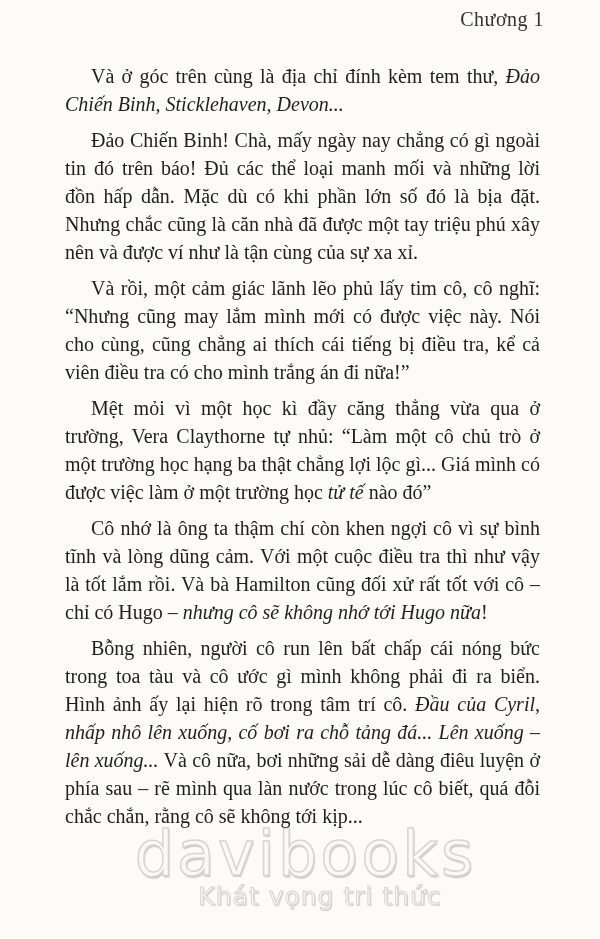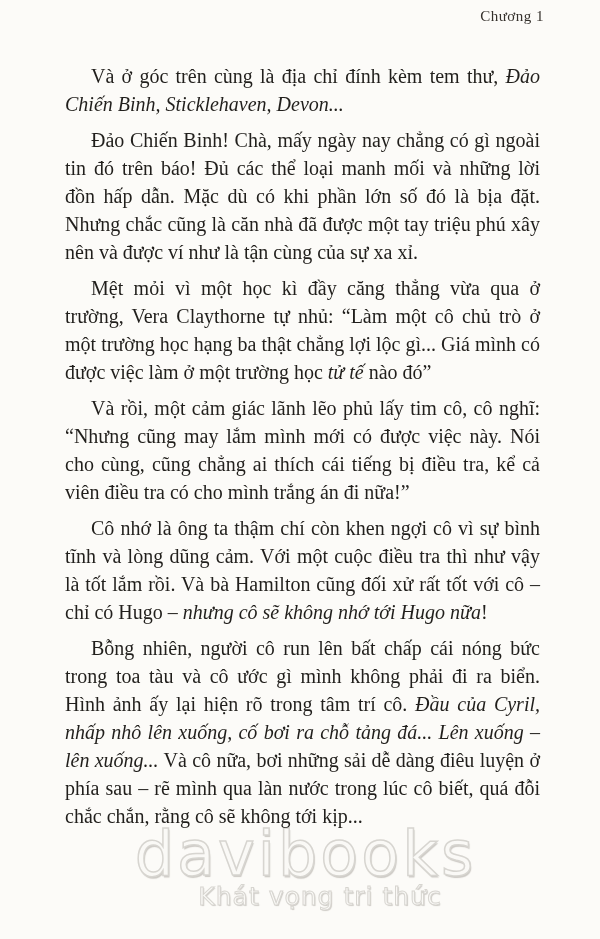--- a/index.html
+++ b/index.html
@@ -13,21 +13,21 @@
     height: 939px;
     background: #fcfbf8;
     overflow: hidden;
     font-family: "Liberation Serif", "DejaVu Serif", serif;
     color: #211f1c;
   }
   .chapter-header {
     position: absolute;
     top: 8px;
     right: 56px;
-    font-size: 15px;
+    font-size: 20px;
     letter-spacing: 0.5px;
     color: #35312c;
   }
   .body-text {
     position: absolute;
     left: 57px;
     right: 52px;
     top: 54px;
     z-index: 1;
     font-size: 20px;
@@ -89,20 +89,20 @@
   <div class="chapter-header">Chương 1</div>
 
   <div class="watermark">
     <div class="wm-title">davibooks</div>
     <div class="wm-subtitle">Khát vọng tri thức</div>
   </div>
 
   <div class="body-text" id="body-text">
       <p><span>Và ở góc trên cùng là địa chỉ đính kèm tem thư, </span><em>Đảo Chiến Binh, Sticklehaven, Devon...</em></p>
       <p><span>Đảo Chiến Binh! Chà, mấy ngày nay chẳng có gì ngoài tin đó trên báo! Đủ các thể loại manh mối và những lời đồn hấp dẫn. Mặc dù có khi phần lớn số đó là bịa đặt. Nhưng chắc cũng là căn nhà đã được một tay triệu phú xây nên và được ví như là tận cùng của sự xa xỉ.</span></p>
+      <p><span>Và rồi, một cảm giác lãnh lẽo phủ lấy tim cô, cô nghĩ: “Nhưng cũng may lắm mình mới có được việc này. Nói cho cùng, cũng chẳng ai thích cái tiếng bị điều tra, kể cả viên điều tra có cho mình trắng án đi nữa!”</span></p>
       <p><span>Mệt mỏi vì một học kì đầy căng thẳng vừa qua ở trường, Vera Claythorne tự nhủ: “Làm một cô chủ trò ở một trường học hạng ba thật chẳng lợi lộc gì... Giá mình có được việc làm ở một trường học </span><em>tử tế</em><span> nào đó”</span></p>
-      <p><span>Và rồi, một cảm giác lãnh lẽo phủ lấy tim cô, cô nghĩ: “Nhưng cũng may lắm mình mới có được việc này. Nói cho cùng, cũng chẳng ai thích cái tiếng bị điều tra, kể cả viên điều tra có cho mình trắng án đi nữa!”</span></p>
       <p><span>Cô nhớ là ông ta thậm chí còn khen ngợi cô vì sự bình tĩnh và lòng dũng cảm. Với một cuộc điều tra thì như vậy là tốt lắm rồi. Và bà Hamilton cũng đối xử rất tốt với cô – chỉ có Hugo – </span><em>nhưng cô sẽ không nhớ tới Hugo nữa</em><span>!</span></p>
       <p><span>Bỗng nhiên, người cô run lên bất chấp cái nóng bức trong toa tàu và cô ước gì mình không phải đi ra biển. Hình ảnh ấy lại hiện rõ trong tâm trí cô. </span><em>Đầu của Cyril, nhấp nhô lên xuống, cố bơi ra chỗ tảng đá... Lên xuống – lên xuống...</em><span> Và cô nữa, bơi những sải dễ dàng điêu luyện ở phía sau – rẽ mình qua làn nước trong lúc cô biết, quá đỗi chắc chắn, rằng cô sẽ không tới kịp...</span></p>
     </div>
 
 
 </div>
 
 </body></html>

